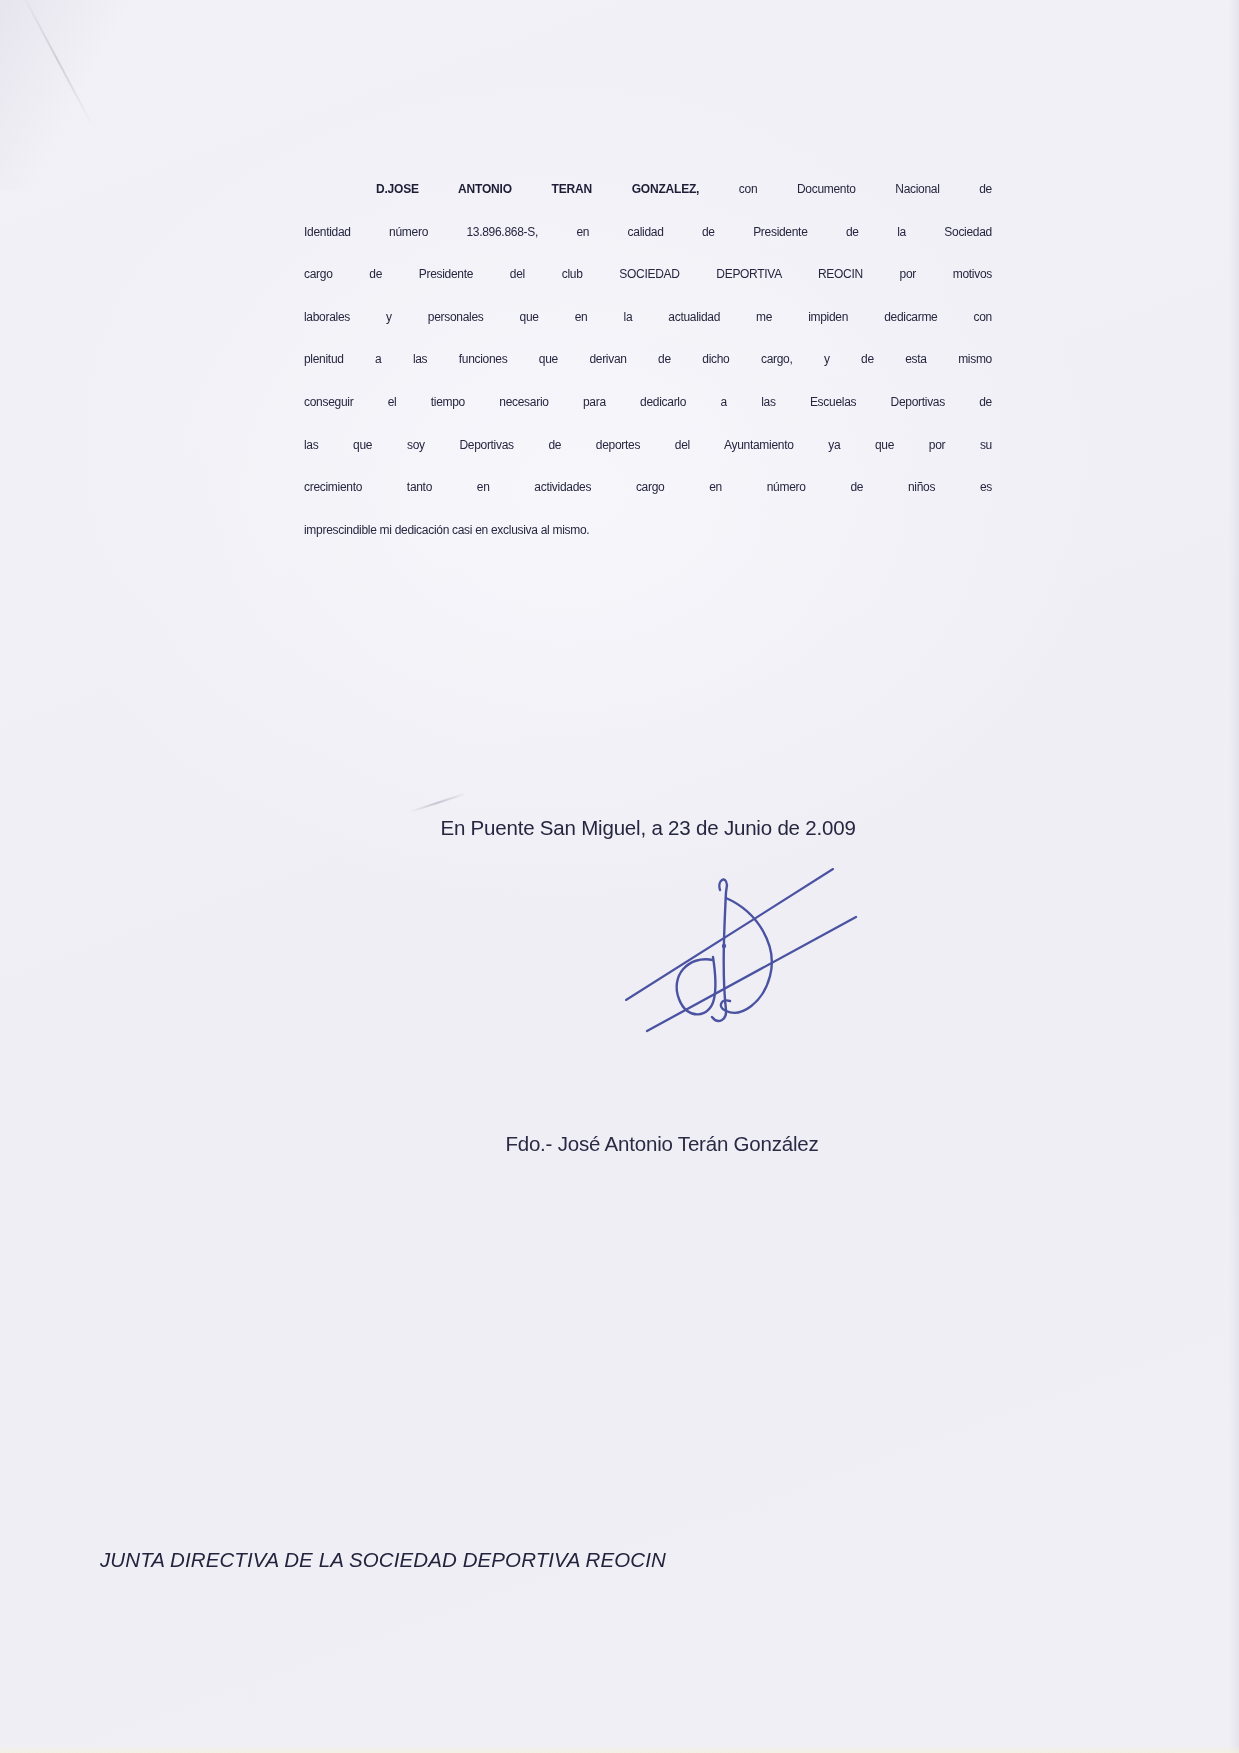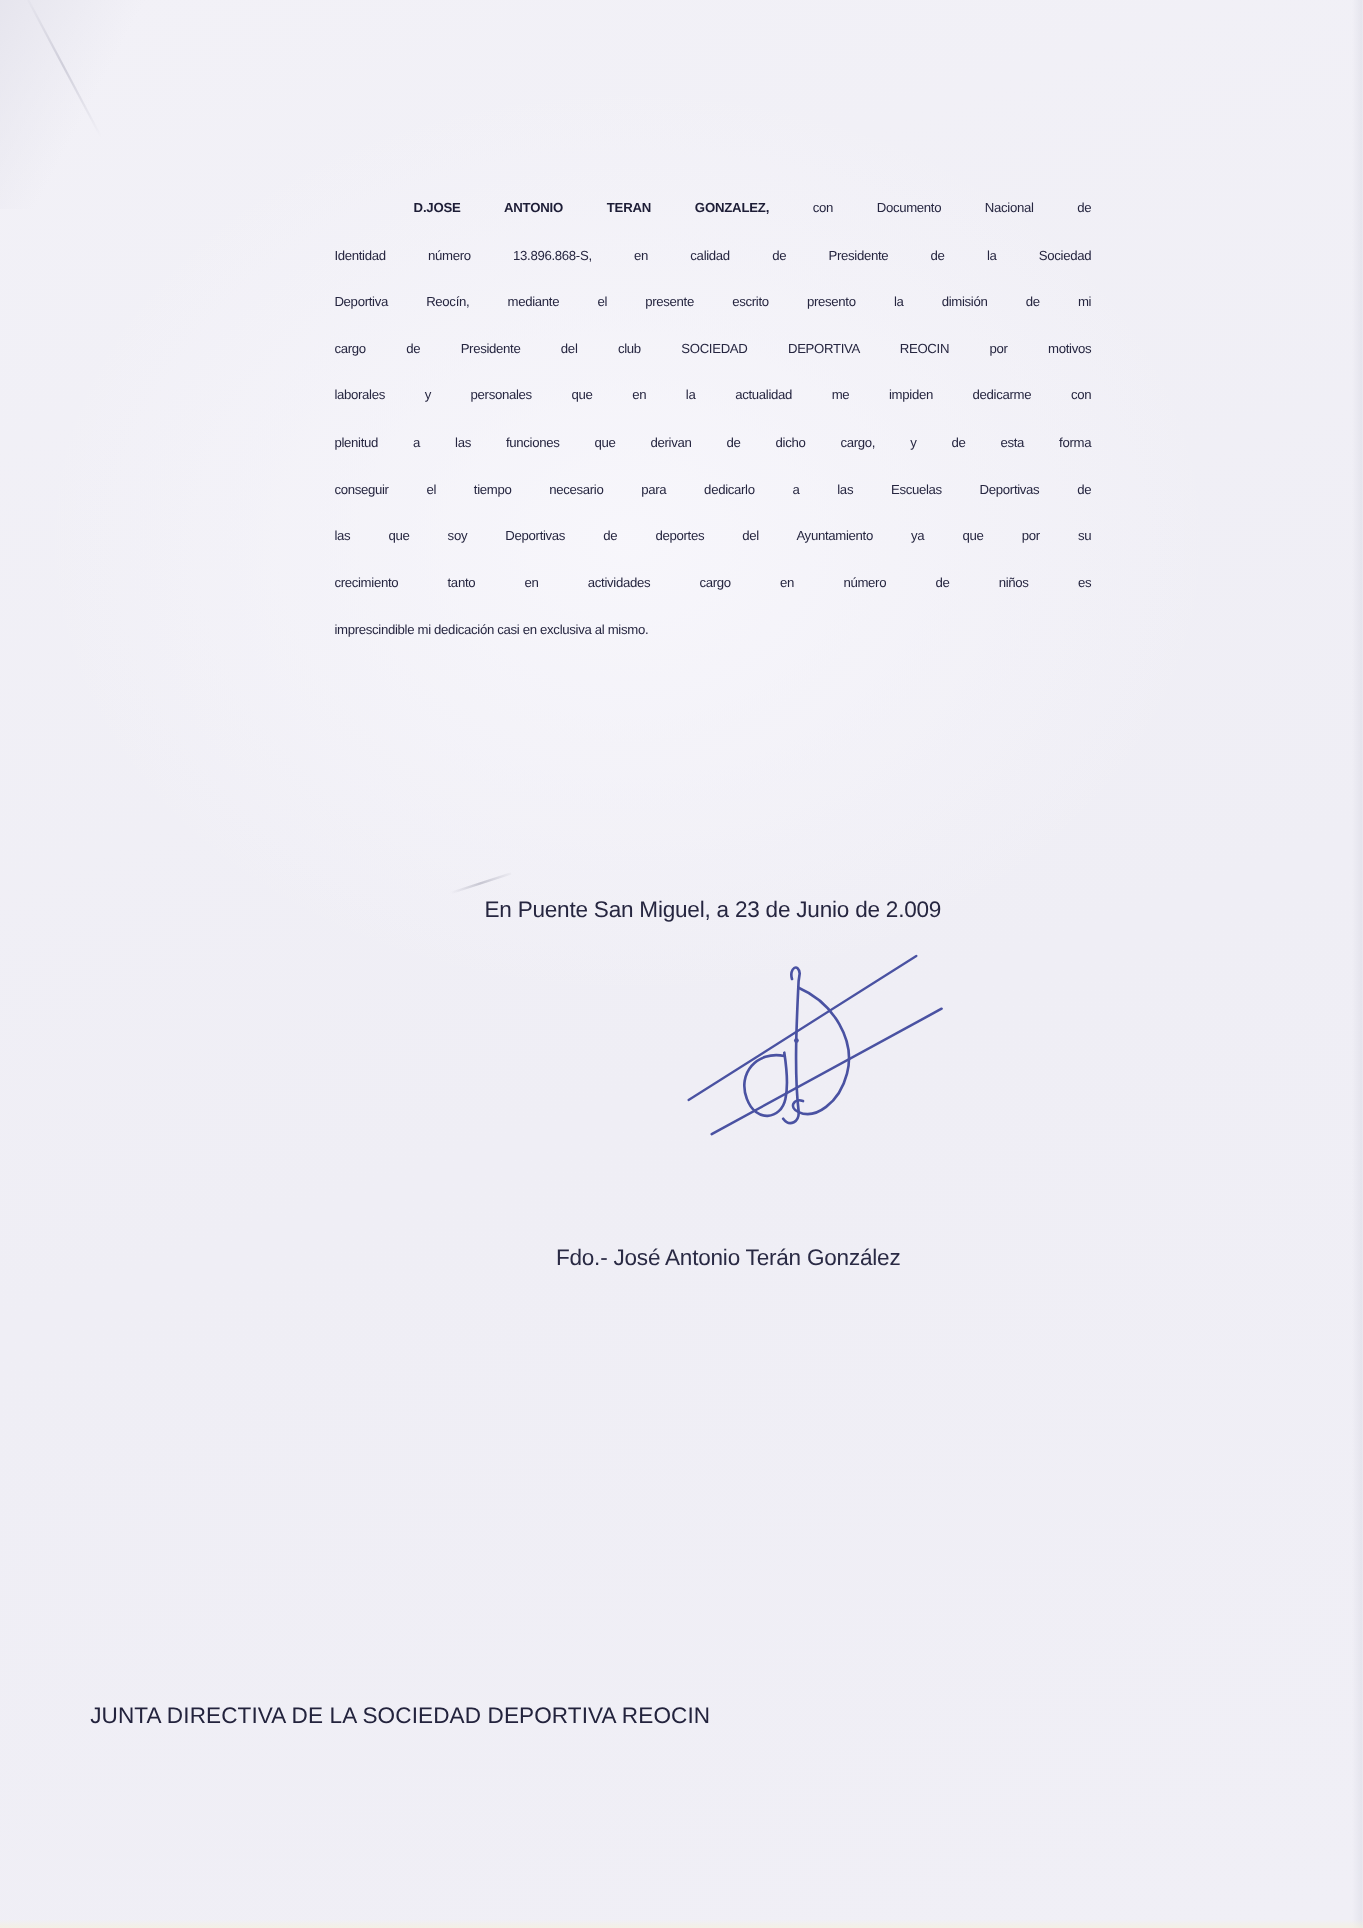--- a/index.html
+++ b/index.html
@@ -111,45 +111,45 @@
     top: 1132px;
     width: 716px;
     text-align: center;
     font-size: 20.5px;
     letter-spacing: -0.2px;
     color: #2a2a44;
   }
 
   .footer-line {
     position: absolute;
-    left: 82px;
+    left: 100px;
     top: 1548px;
     font-size: 20.5px;
     letter-spacing: 0.1px;
     color: #23233d;
+    font-style: italic;
   }
 </style>
 </head>
 <body>
 
 <div class="paper">
 
   <div class="fold-top-left"></div>
   <div class="fold-crease"></div>
   <div class="crease-mark"></div>
   <div class="edge-right"></div>
   <div class="edge-bottom"></div>
 
   <div class="letter-body" id="letter-body">
       <div class="line first"><span class="bold">D.JOSE ANTONIO TERAN GONZALEZ,</span><span> con Documento Nacional de</span></div>
       <div class="line"><span>Identidad número 13.896.868-S, en calidad de Presidente de la Sociedad</span></div>
-      <div class="line"><span>Deportiva Reocín, mediante el presente escrito presento la dimisión de mi</span></div>
       <div class="line"><span>cargo de Presidente del club SOCIEDAD DEPORTIVA REOCIN por motivos</span></div>
       <div class="line"><span>laborales y personales que en la actualidad me impiden dedicarme con</span></div>
-      <div class="line"><span>plenitud a las funciones que derivan de dicho cargo, y de esta forma</span></div>
+      <div class="line"><span>plenitud a las funciones que derivan de dicho cargo, y de esta mismo</span></div>
       <div class="line"><span>conseguir el tiempo necesario para dedicarlo a las Escuelas Deportivas de</span></div>
       <div class="line"><span>las que soy Deportivas de deportes del Ayuntamiento ya que por su</span></div>
       <div class="line"><span>crecimiento tanto en actividades cargo en número de niños es</span></div>
       <div class="line last"><span>imprescindible mi dedicación casi en exclusiva al mismo.</span></div>
     </div>
 
   <div class="dateline">En Puente San Miguel, a 23 de Junio de 2.009</div>
 
   <svg class="signature-svg" viewBox="0 0 340 205" fill="none" stroke="#4a52a2" stroke-linecap="round" stroke-linejoin="round">
 

